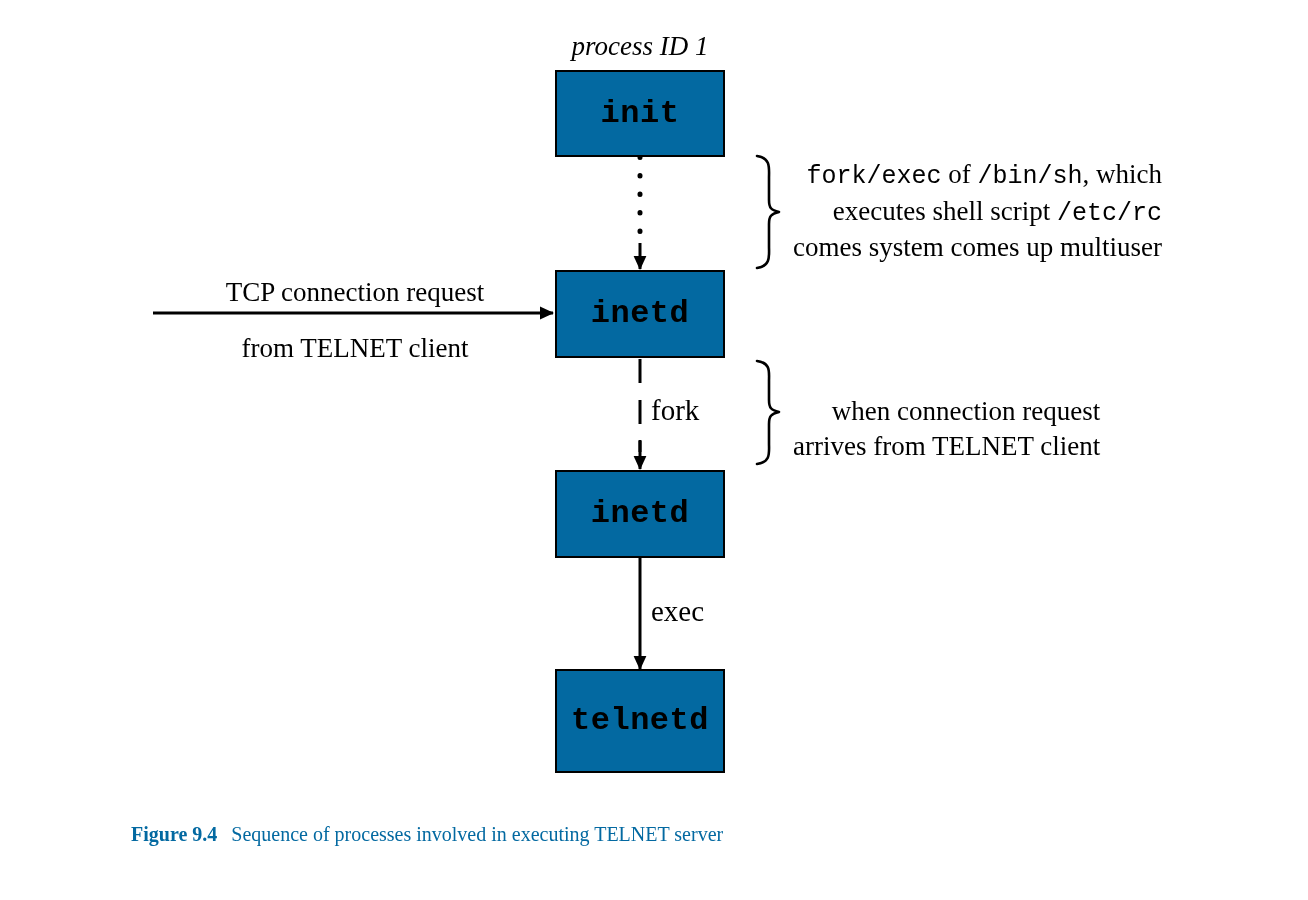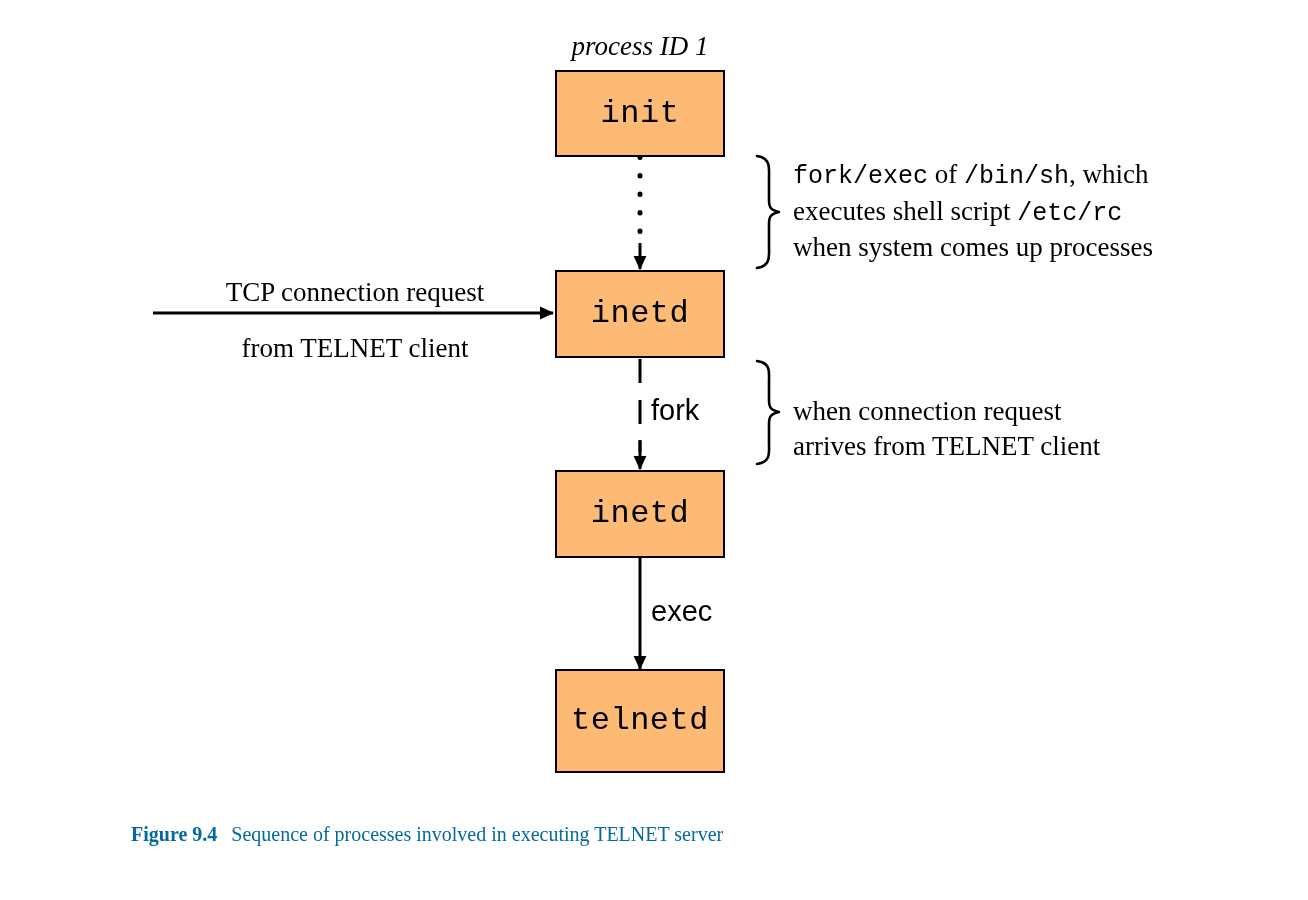--- a/index.html
+++ b/index.html
@@ -24,24 +24,25 @@
     top: 0;
     width: 1308px;
     height: 900px;
   }
 
   
   .proc-box {
     position: absolute;
     box-sizing: border-box;
     border: 2px solid #000000;
-    background: #fdba74;
+    background: #0369a1;
     display: flex;
     align-items: center;
     justify-content: center;
+    font-weight: bold;
   }
   .proc-label {
     font-family: "Liberation Mono", "DejaVu Sans Mono", monospace;
     font-size: 32px;
     line-height: 1;
     letter-spacing: 0.5px;
     color: #000000;
     white-space: nowrap;
   }
 
@@ -51,21 +52,21 @@
     font-style: italic;
     font-size: 27px;
     line-height: 1;
     white-space: nowrap;
     color: #000000;
   }
 
   
   .edge-label {
     position: absolute;
-    font-family: Liberation Sans, sans-serif;
+    font-family: Liberation Serif, serif;
     font-size: 29px;
     line-height: 1;
     white-space: nowrap;
     color: #000000;
   }
 
   
   .tcp-label {
     position: absolute;
     text-align: center;
@@ -75,20 +76,21 @@
     color: #000000;
   }
 
   
   .annotation {
     position: absolute;
     font-size: 27px;
     line-height: 1.30;
     white-space: nowrap;
     color: #000000;
+    text-align: right;
   }
   .annotation .mono {
     font-family: "Liberation Mono", "DejaVu Sans Mono", monospace;
     font-size: 25px;
   }
 
   
   .fig-caption {
     position: absolute;
     font-size: 20px;
@@ -181,21 +183,21 @@
   <div class="edge-label" style="left:651px; top:597px;">exec</div>
 
   <div class="tcp-label" style="left:160px; top:277px; width:390px;">
     <div>TCP connection request</div>
     <div style="margin-top:24px;">from TELNET client</div>
   </div>
 
   <div class="annotation" style="left:793px; top:157px;">
     <div><span class="mono">fork/exec</span><span> of </span><span class="mono">/bin/sh</span><span>, which</span></div>
     <div><span>executes shell script </span><span class="mono">/etc/rc</span></div>
-    <div><span>when system comes up processes</span></div>
+    <div><span>comes system comes up multiuser</span></div>
   </div>
 
   <div class="annotation" style="left:793px; top:378px;margin-top:16px;">
     <div><span>when connection request</span></div>
     <div><span>arrives from TELNET client</span></div>
   </div>
 
   <div class="fig-caption" style="left:131px; top:822px;">
     <span class="fig-num">Figure 9.4</span><span class="fig-gap"></span><span>Sequence of processes involved in executing TELNET server</span>
   </div>

